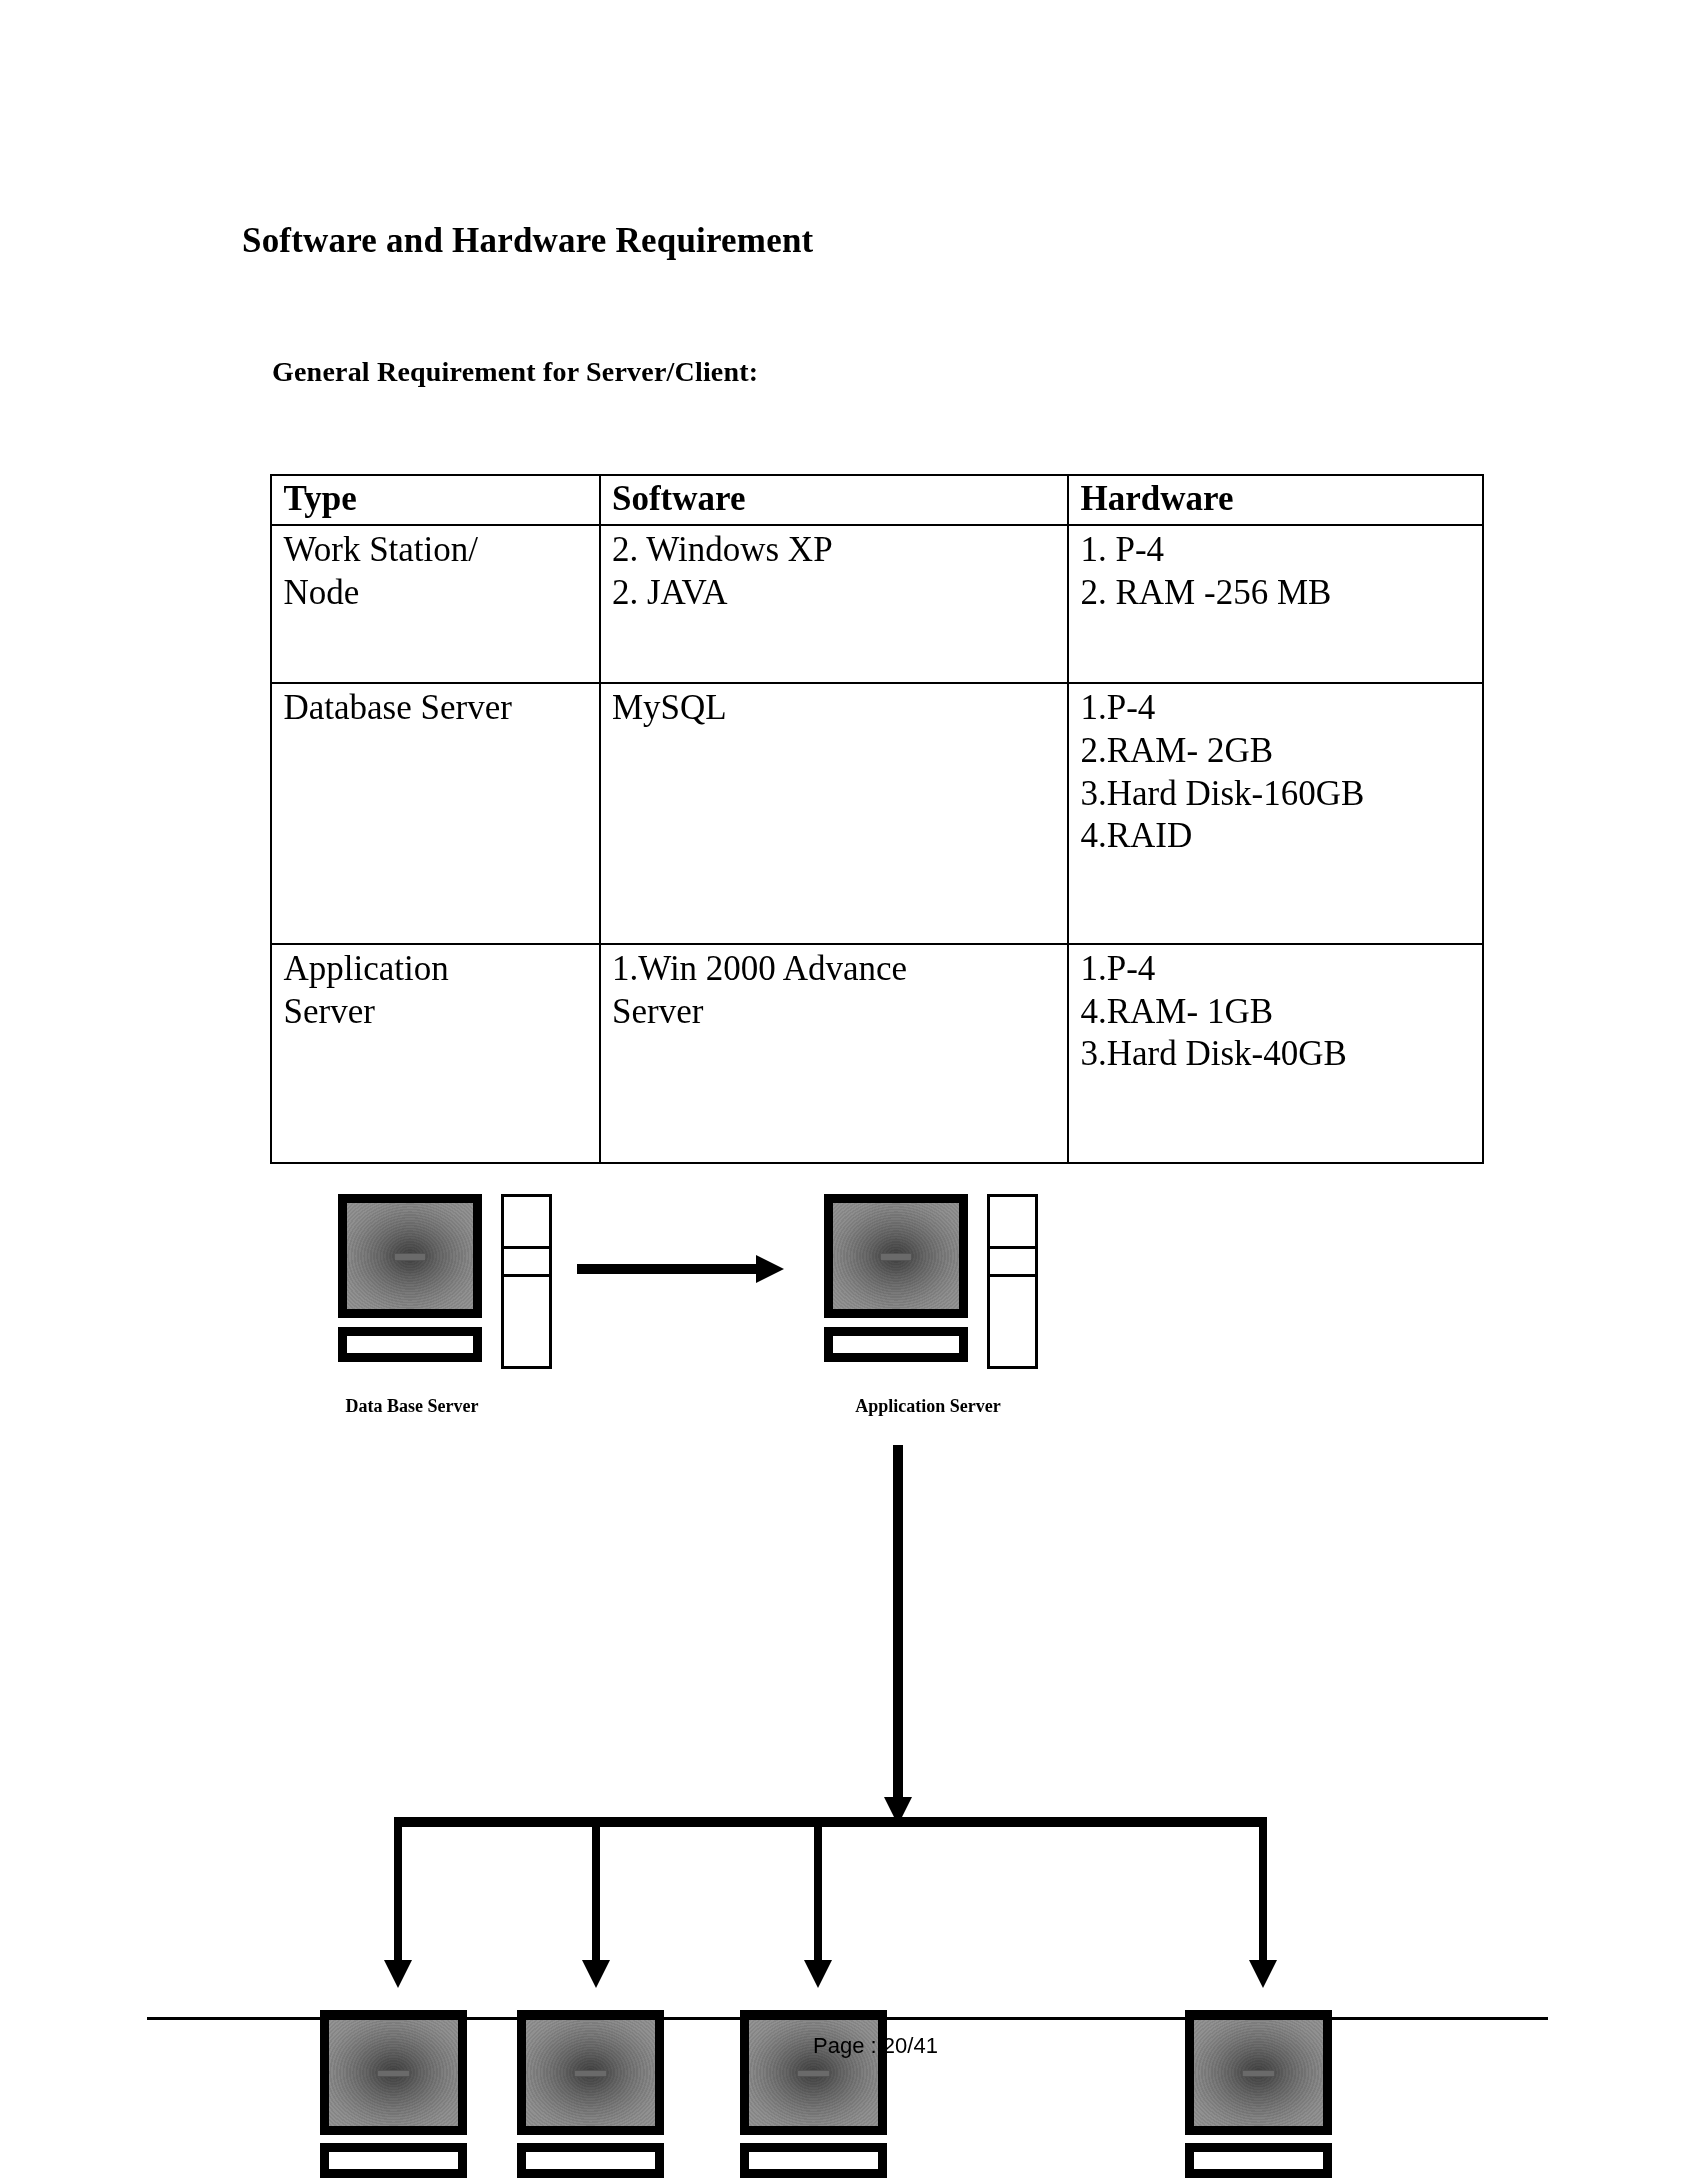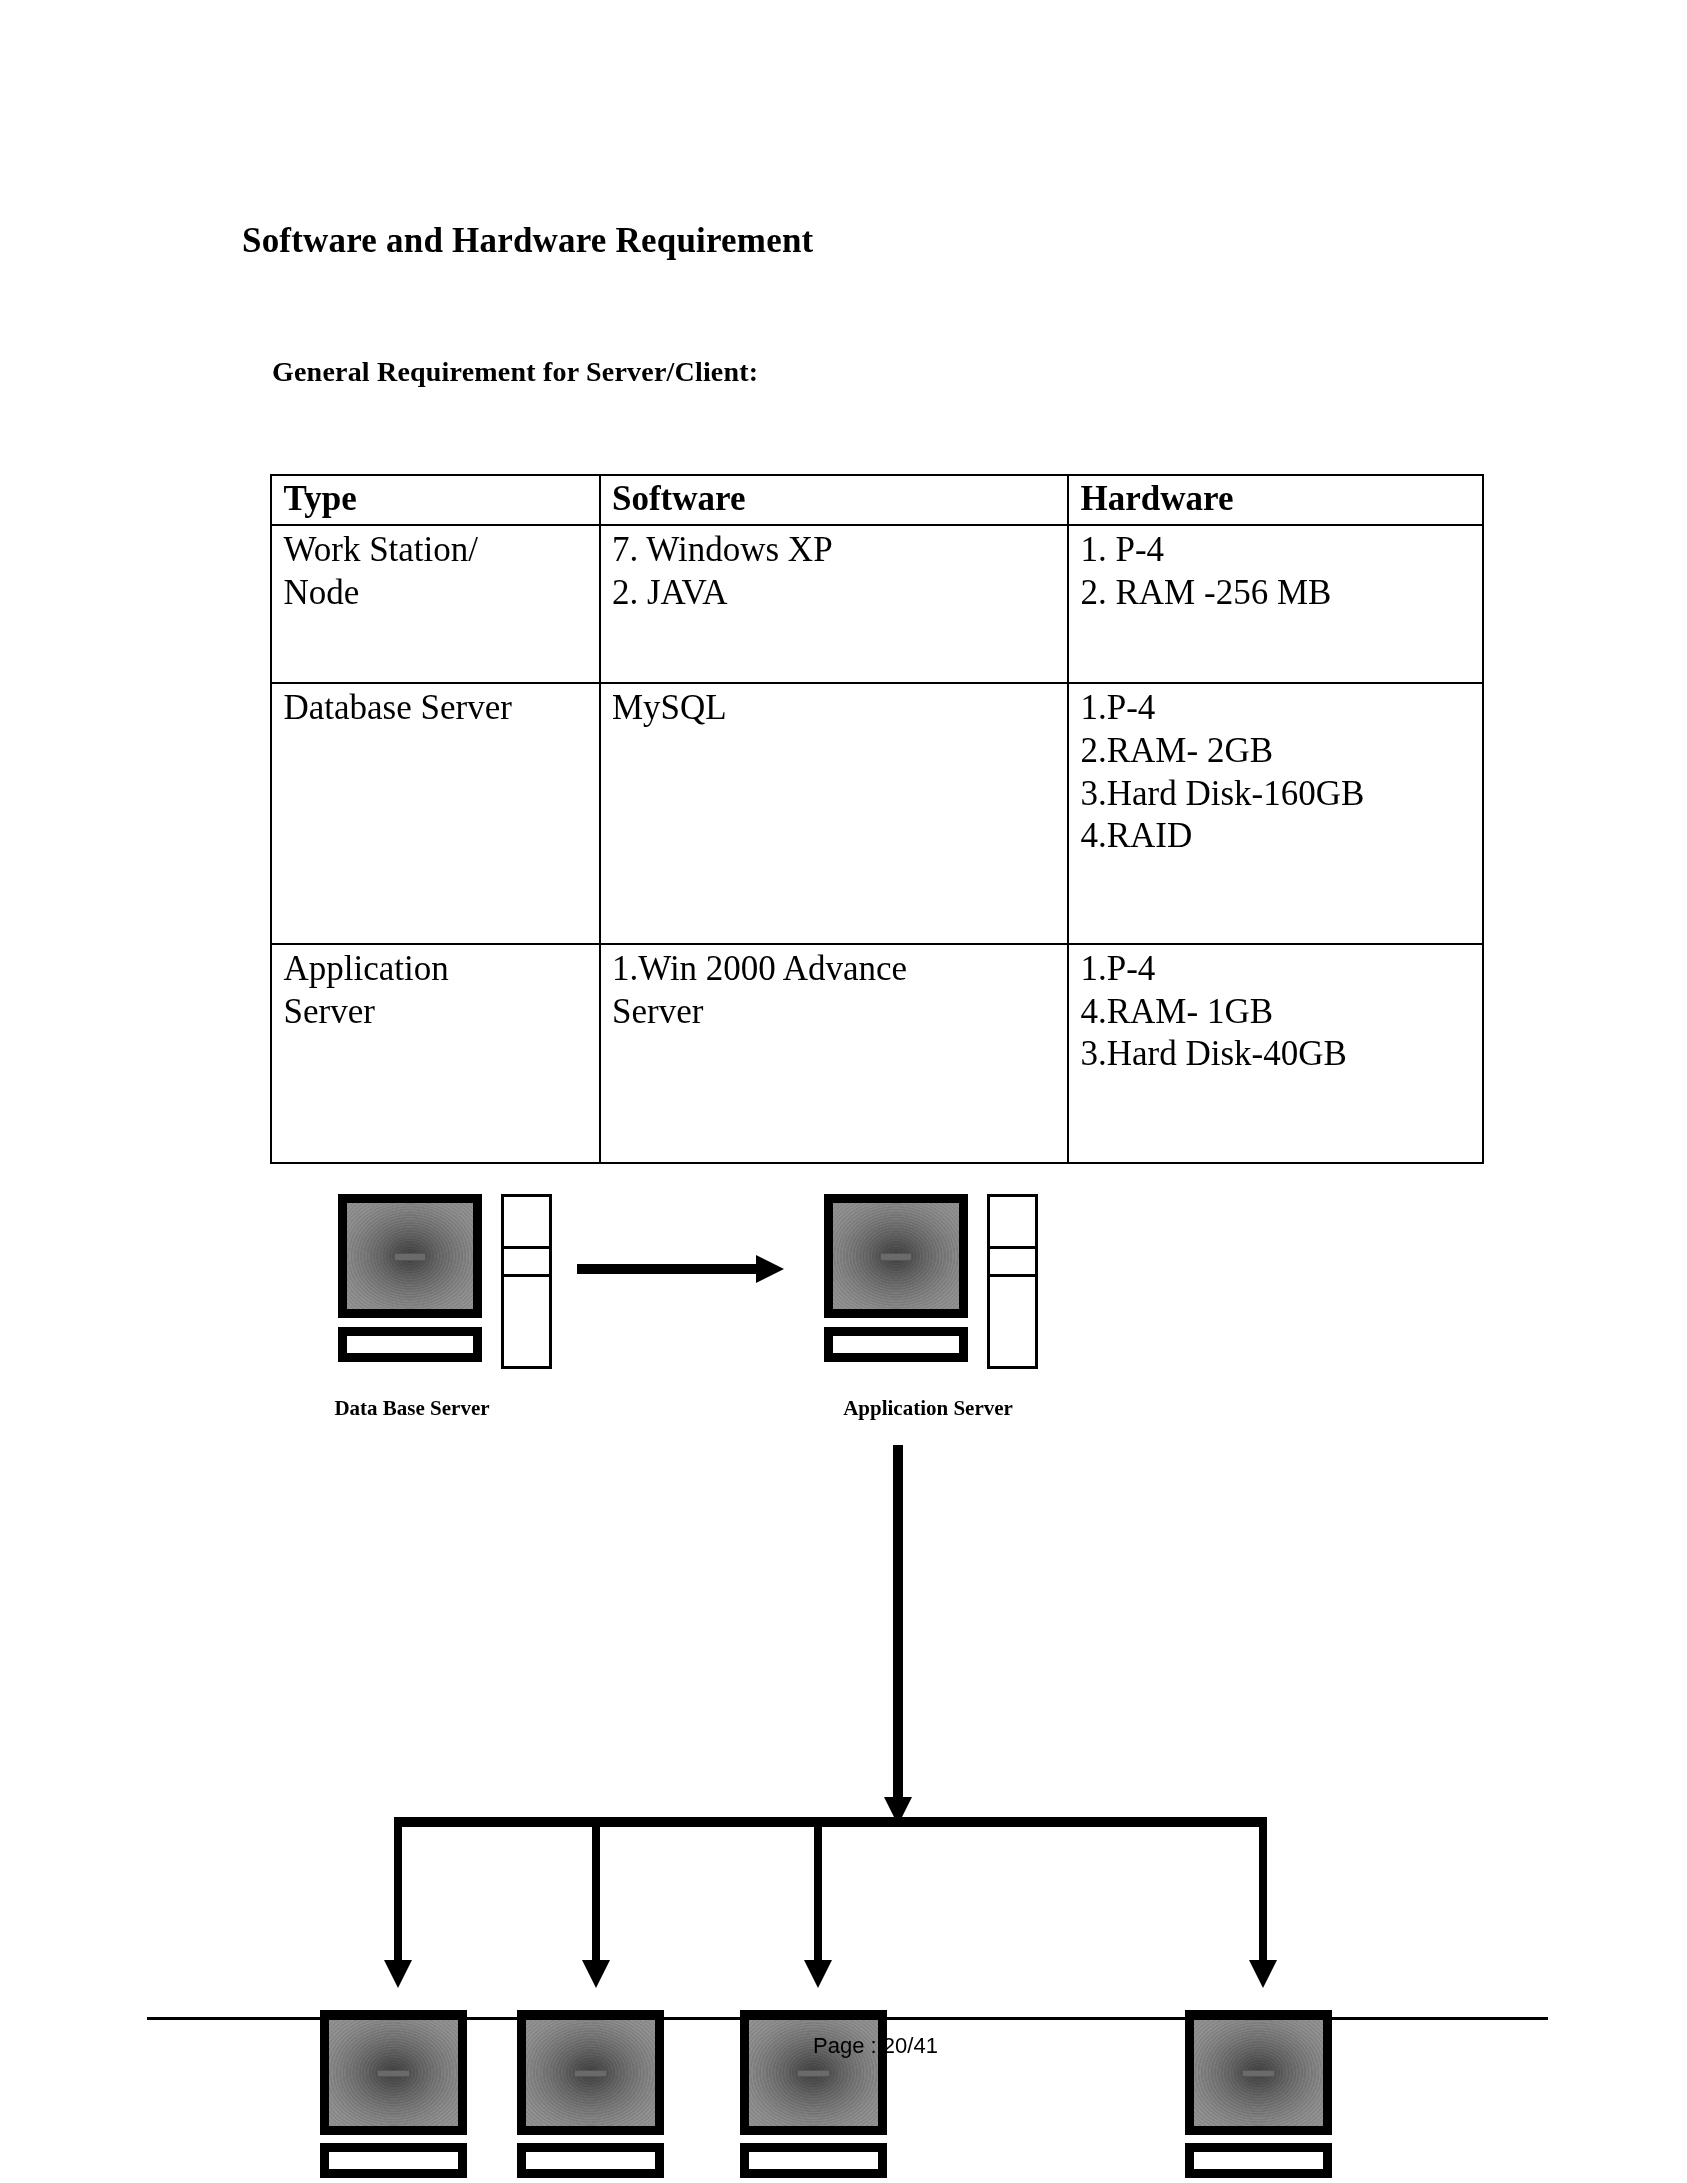--- a/index.html
+++ b/index.html
@@ -130,21 +130,21 @@
     background: #ffffff;
     box-sizing: border-box;
   }
   .tower .bay {
     border-bottom: 3.3px solid #000000;
     box-sizing: border-box;
   }
 
   .node-label {
     position: absolute;
-    font-size: 21px;
+    font-size: 18px;
     font-weight: bold;
     white-space: nowrap;
     text-align: center;
   }
 
   
   .bar-h, .bar-v {
     position: absolute;
     background: #000000;
   }
@@ -200,21 +200,21 @@
         <th class="col-hard">Hardware</th>
       </tr>
     </thead>
     <tbody>
       <tr class="row-workstation">
         <td>
           <span class="cell-line">Work Station/</span>
           <span class="cell-line">Node</span>
         </td>
         <td>
-          <span class="cell-line">7. Windows XP</span>
+          <span class="cell-line">2. Windows XP</span>
           <span class="cell-line">2. JAVA</span>
         </td>
         <td>
           <span class="cell-line">1. P-4</span>
           <span class="cell-line">2. RAM -256 MB</span>
         </td>
       </tr>
       <tr class="row-database">
         <td>
           <span class="cell-line">Database Server</span>

